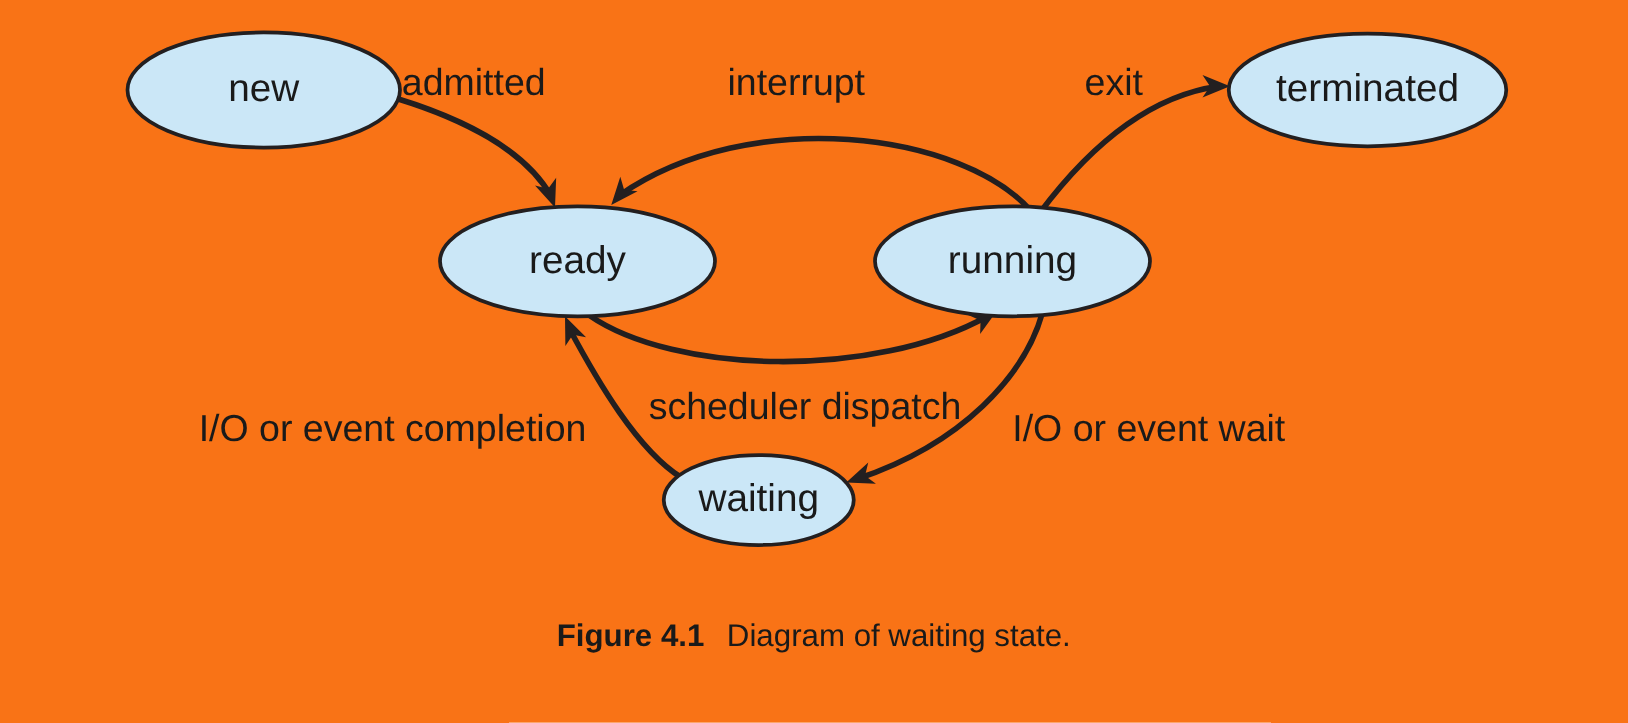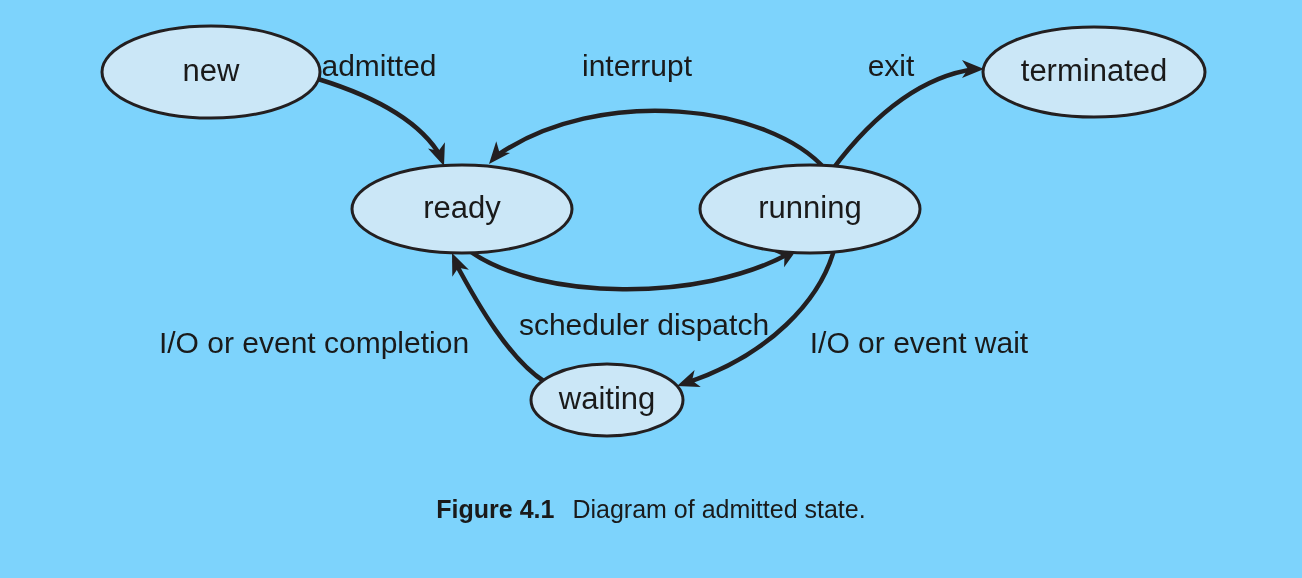--- a/index.html
+++ b/index.html
@@ -12,21 +12,21 @@
     width: 1302px;
     height: 578px;
     font-family: "Liberation Sans", sans-serif;
     color: #1a1a1a;
     overflow: hidden;
   }
   #figure-root {
     position: relative;
     width: 1302px;
     height: 578px;
-    background: #7dd3fc;
+    background: #f97316;
   }
   #state-diagram {
     position: absolute;
     left: 0;
     top: 0;
     width: 1302px;
     height: 470px;
     display: block;
   }
   .state-ellipse {
@@ -130,16 +130,16 @@
         <text x="379" y="68" class="edge-label" fill="#1a1a1a">admitted</text>
         <text x="637" y="68" class="edge-label" fill="#1a1a1a">interrupt</text>
         <text x="891" y="68" class="edge-label" fill="#1a1a1a">exit</text>
         <text x="644" y="327" class="edge-label" fill="#1a1a1a">scheduler dispatch</text>
         <text x="314" y="345" class="edge-label" fill="#1a1a1a">I/O or event completion</text>
         <text x="919" y="345" class="edge-label" fill="#1a1a1a">I/O or event wait</text>
       </g>
   </svg>
 
   <div class="figure-caption">
-    <span class="caption-number">Figure 4.1</span><span class="caption-gap"></span><span>Diagram of admitted state.</span>
+    <span class="caption-number">Figure 4.1</span><span class="caption-gap"></span><span>Diagram of waiting state.</span>
   </div>
 
 </div>
 
 </body></html>

